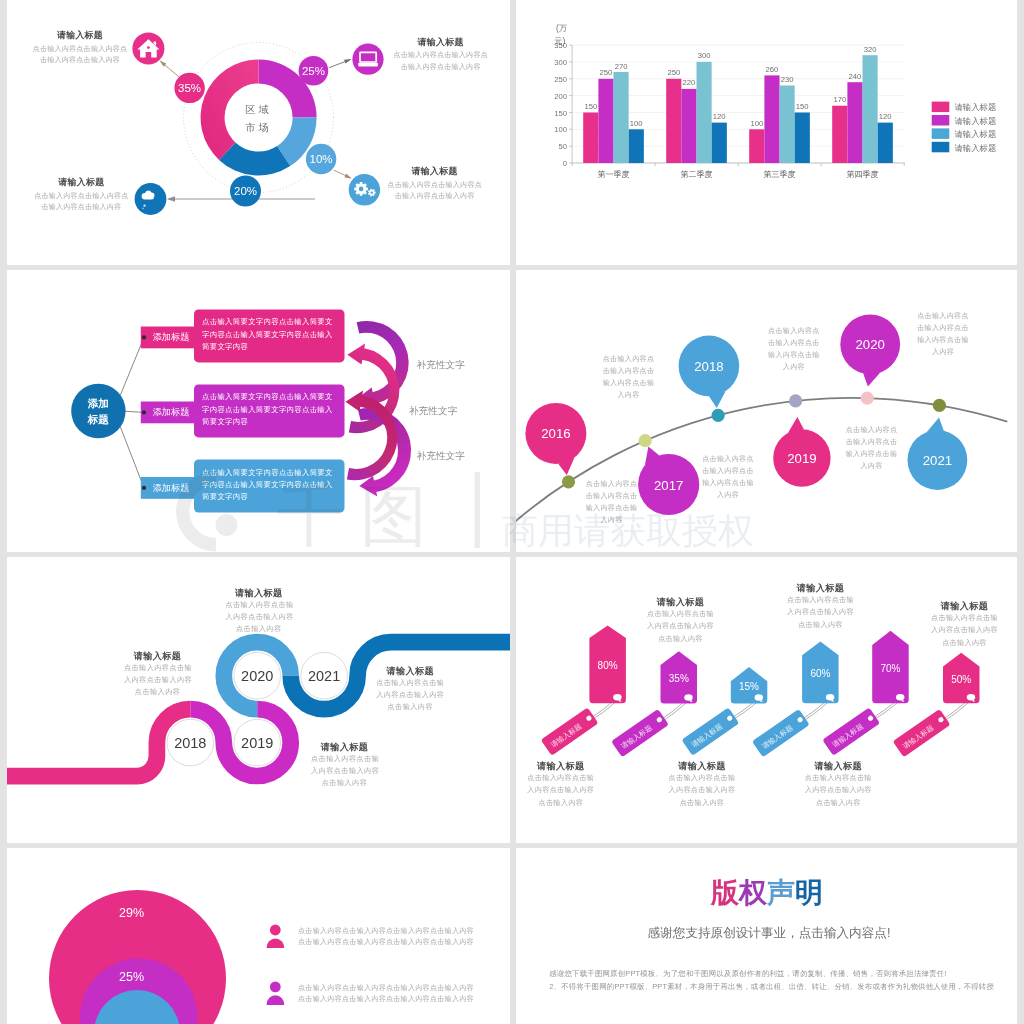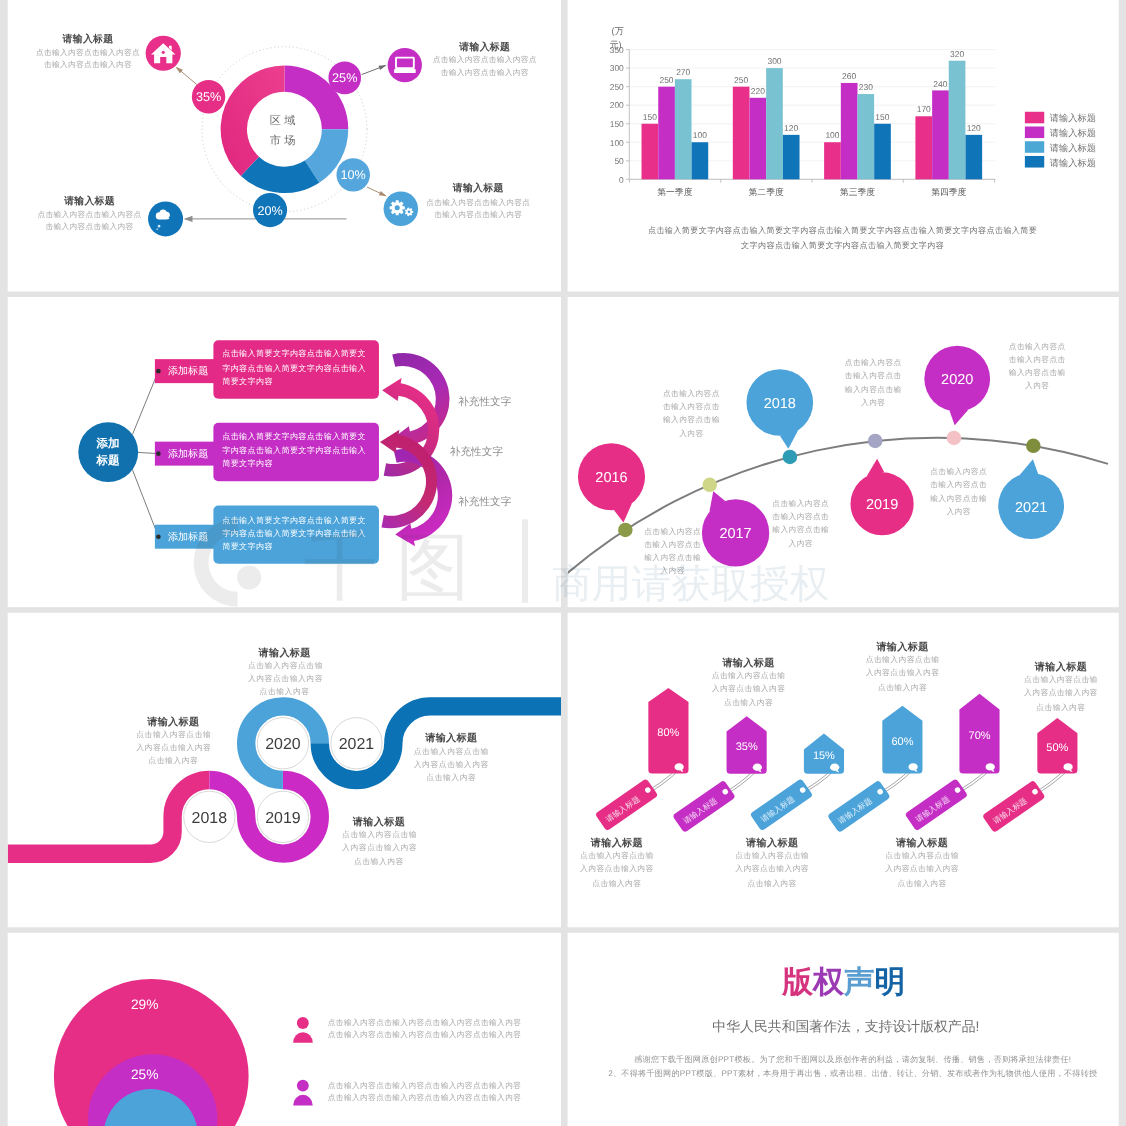--- a/index.html
+++ b/index.html
@@ -210,22 +210,20 @@
         <rect x="415.7" y="101.6" width="17.6" height="10.5" fill="#e8308a"></rect>
         <text x="438.4" y="110.4" fill="#6f6f6f" font-size="8.4">请输入标题</text>
         <rect x="415.7" y="115.0" width="17.6" height="10.5" fill="#c42ec4"></rect>
         <text x="438.4" y="123.8" fill="#6f6f6f" font-size="8.4">请输入标题</text>
         <rect x="415.7" y="128.4" width="17.6" height="10.5" fill="#4ba8d4"></rect>
         <text x="438.4" y="137.2" fill="#6f6f6f" font-size="8.4">请输入标题</text>
         <rect x="415.7" y="141.8" width="17.6" height="10.5" fill="#0f74b8"></rect>
         <text x="438.4" y="150.6" fill="#6f6f6f" font-size="8.4">请输入标题</text>
       </g>
     </svg>
-    <div class="abs bdy wspre" style="left:40px;top:204px;width:420px;text-align:center;font-size:7.35px;line-height:12.6px;letter-spacing:0.35px;color:#6f6f6f;">点击输入简要文字内容点击输入简要文字内容点击输入简要文字内容点击输入简要文字内容点击输入简要
-文字内容点击输入简要文字内容点击输入简要文字内容</div>
   </div>
 
   <div class="slide s3">
     <svg class="abs" style="left:0;top:0" width="503" height="282" viewBox="0 0 503 282">
       <line x1="113.4" y1="125.0" x2="137.0" y2="67.4" stroke="#555" stroke-width="0.7"></line>
       <line x1="113.4" y1="141.0" x2="137.0" y2="142.4" stroke="#555" stroke-width="0.7"></line>
       <line x1="113.4" y1="157.0" x2="137.0" y2="217.9" stroke="#555" stroke-width="0.7"></line>
       <rect x="133.8" y="56.5" width="54.3" height="21.8" fill="#e32a86"></rect>
       <rect x="187.0" y="39.4" width="150.5" height="53.0" rx="4.5" fill="#e32a86"></rect>
       <circle cx="137.0" cy="67.4" r="2.1" fill="#2b2b2b"></circle>
@@ -522,22 +520,22 @@
       </g>
     </svg>
     <div class="abs bdy wspre" style="left:291px;top:76.5px;width:200px;font-size:7.0px;line-height:11.0px;letter-spacing:0.33px;">点击输入内容点击输入内容点击输入内容点击输入内容
 点击输入内容点击输入内容点击输入内容点击输入内容</div>
     <div class="abs bdy wspre" style="left:291px;top:133.5px;width:200px;font-size:7.0px;line-height:11.0px;letter-spacing:0.33px;">点击输入内容点击输入内容点击输入内容点击输入内容
 点击输入内容点击输入内容点击输入内容点击输入内容</div>
   </div>
 
   <div class="slide s8">
     <div class="abs" style="left:195.1px;top:30.0px;font-size:28px;font-weight:bold;line-height:30px;white-space:nowrap;"><span style="color: rgb(214, 51, 127);">版</span><span style="color: rgb(156, 58, 180);">权</span><span style="color: rgb(90, 157, 208);">声</span><span style="color: rgb(20, 100, 165);">明</span></div>
-    <div class="abs" style="left:118.0px;top:77.0px;width:270px;text-align:center;color:#6f6f6f;font-size:12.6px;line-height:17px;white-space:nowrap;">中华人民共和国著作法，支持设计版权产品!</div>
-    <div class="abs" style="left:33.3px;top:109px;width:452px;color:#949494;font-size:7.4px;line-height:12.75px;letter-spacing:0.21px;white-space:nowrap;text-align:center;">
+    <div class="abs" style="left:118.0px;top:77.0px;width:270px;text-align:center;color:#6f6f6f;font-size:12.6px;line-height:17px;white-space:nowrap;">感谢您支持原创设计事业，点击输入内容点!</div>
+    <div class="abs" style="left:33.3px;top:120px;width:452px;color:#949494;font-size:7.4px;line-height:12.75px;letter-spacing:0.21px;white-space:nowrap;">
       <div>感谢您下载千图网原创PPT模板。为了您和千图网以及原创作者的利益，请勿复制、传播、销售，否则将承担法律责任!</div>
       <div>2、不得将千图网的PPT模版、PPT素材，本身用于再出售，或者出租、出借、转让、分销、发布或者作为礼物供他人使用，不得转授</div>
     </div>
   </div>
 
   <div class="abs" style="left:0;top:0;width:1024px;height:1024px;pointer-events:none;opacity:0.09;">
     <svg width="1024" height="1024" viewBox="0 0 1024 1024" style="position:absolute;left:0;top:0;">
       <g fill="#3a3a3a">
         <path d="M216,471.5 a40,40 0 1,0 0,80 l0,-13.5 a26.5,26.5 0 1,1 0,-53 Z"></path>
         <circle cx="226.5" cy="525" r="11"></circle>

